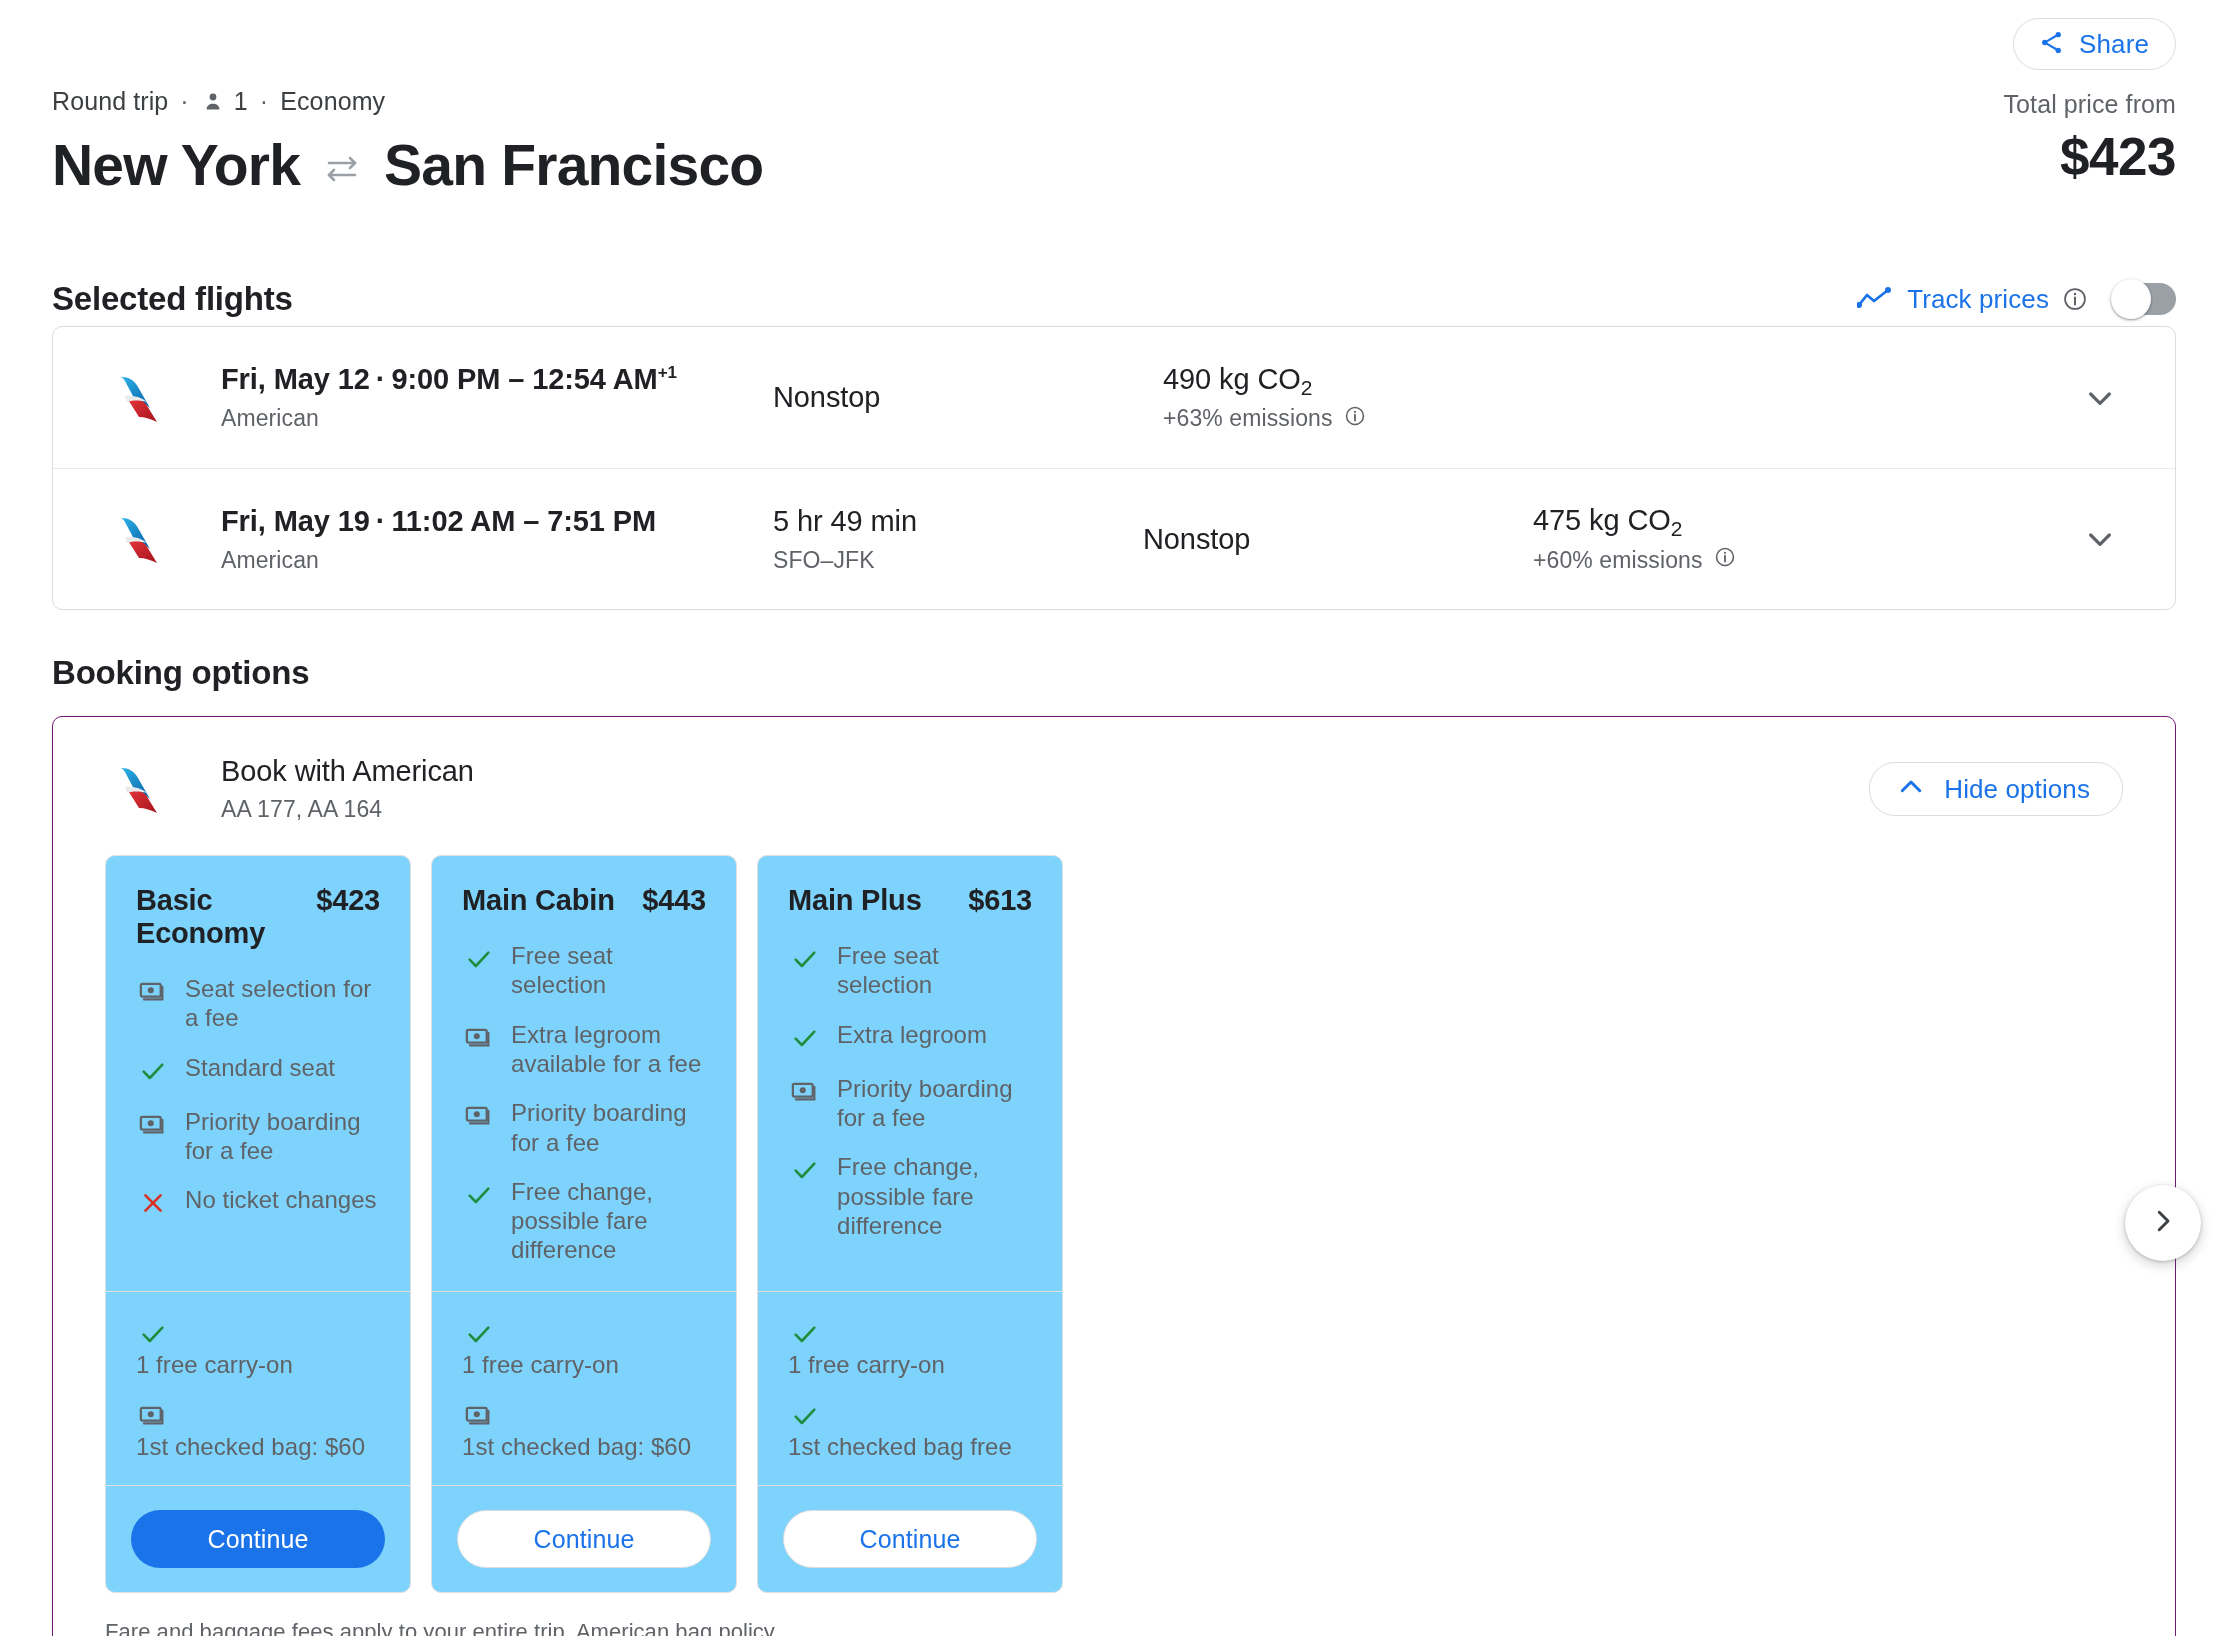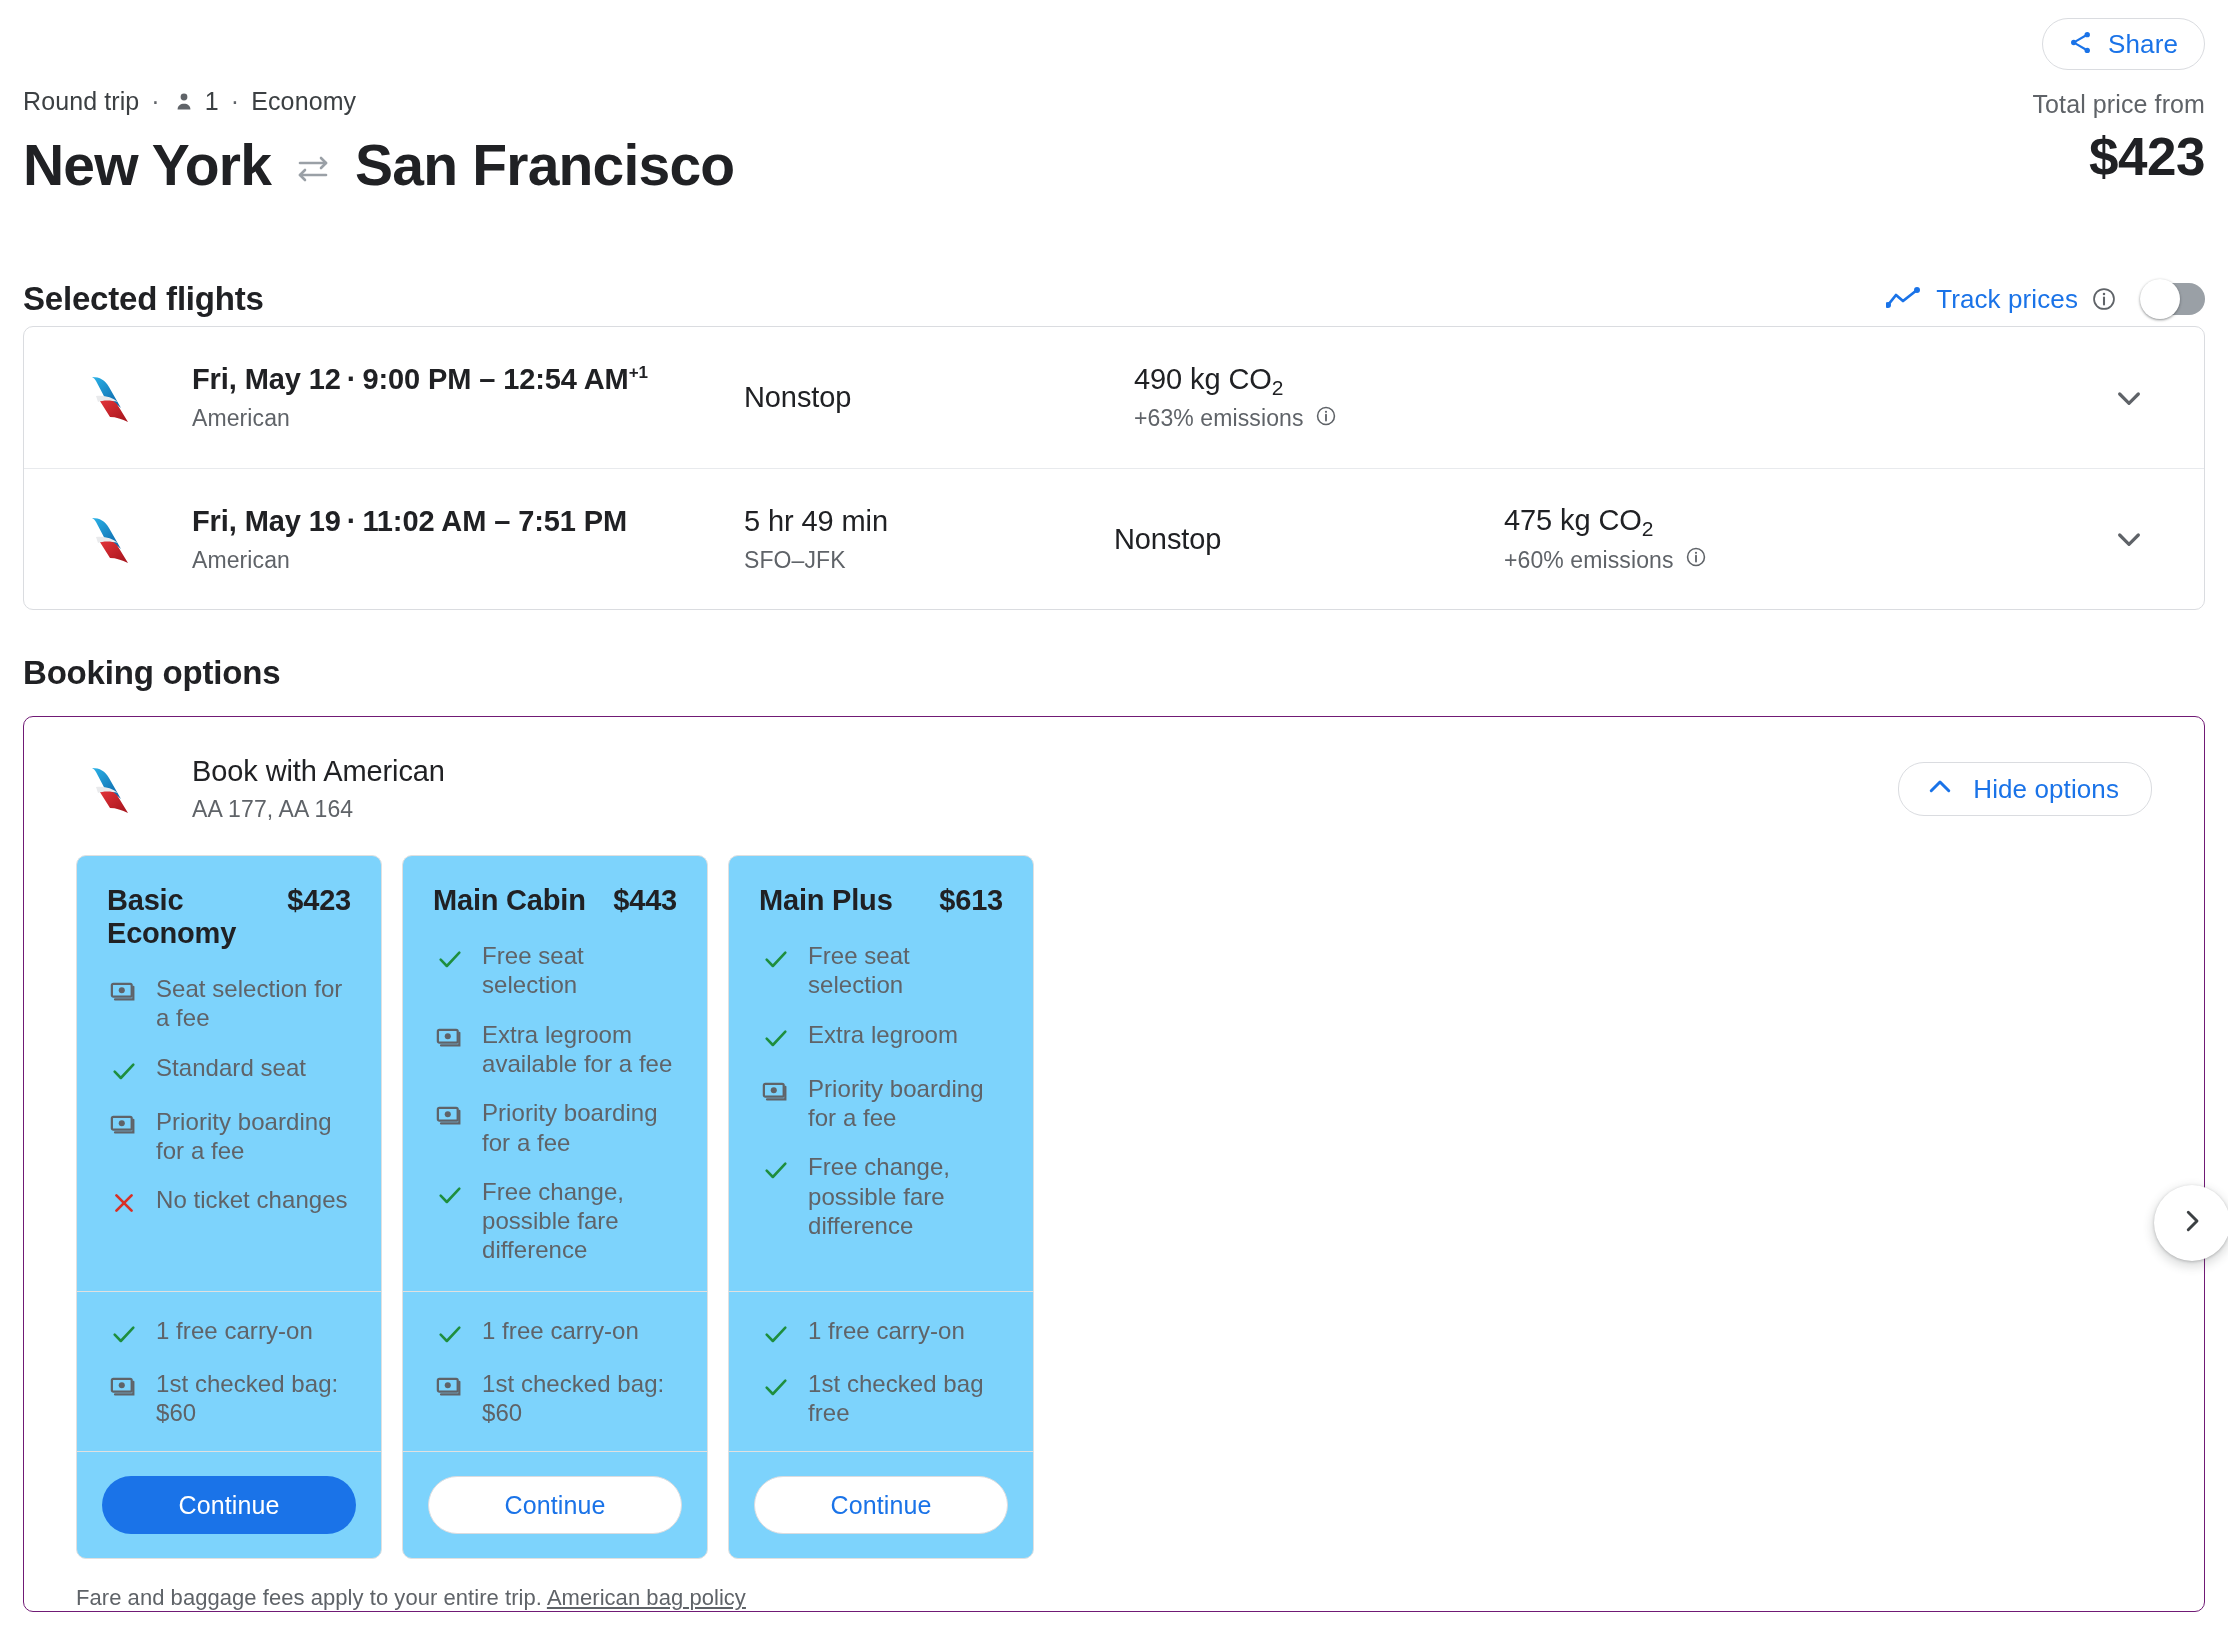--- a/index.html
+++ b/index.html
@@ -7,21 +7,21 @@
     margin: 0; padding: 0;
     background: #ffffff;
   }
   body {
     width: 2228px; height: 1636px;
     font-family: "Liberation Sans", "DejaVu Sans", sans-serif;
     color: #202124;
     overflow: hidden;
     position: relative;
   }
-  .page { position: relative; width: 2228px; height: 1324px; padding: 0 23px; }
+  .page { position: relative; width: 2228px; height: 1324px; padding: 0 52px; }
 
   
   .share-row { display: flex; justify-content: flex-end; padding-top: 18px; }
   .share-btn {
     display: inline-flex; align-items: center; gap: 14px;
     border: 1px solid #dadce0; border-radius: 26px;
     height: 52px; padding: 0 26px 0 24px;
     background: #fff; cursor: pointer;
   }
   .share-btn .lbl { color: #1a73e8; font-size: 26px; font-weight: 500; letter-spacing: .1px; }
@@ -113,21 +113,21 @@
   }
   .fare-hdr { display: flex; justify-content: space-between; align-items: baseline; padding: 28px 30px 0 30px; }
   .fare-name { font-size: 29px; font-weight: 700; color: #202124; letter-spacing: -0.2px; }
   .fare-price { font-size: 29px; font-weight: 700; color: #202124; letter-spacing: -0.2px; }
   .feat-list { padding: 24px 30px 26px 30px; flex: 1 1 auto; }
   .feat { display: flex; align-items: flex-start; margin-bottom: 20px; }
   .feat:last-child { margin-bottom: 0; }
   .feat-ico { flex: 0 0 34px; width: 34px; height: 34px; display: flex; align-items: center; justify-content: center; margin-right: 15px; position: relative; top: 1px; }
   .feat-txt { font-size: 24px; color: #5f6368; line-height: 1.22; letter-spacing: .05px; }
   .bags { border-top: 1px solid #e0e0e0; padding: 24px 30px 24px 30px; }
-  .bags .feat { margin-bottom: 19px; }
+  .bags .feat { margin-bottom: 19px; flex-direction: column; }
   .bags .feat:last-child { margin-bottom: 0; }
   .fare-foot { border-top: 1px solid #e0e0e0; padding: 24px 25px 24px 25px; }
   .cont-btn {
     width: 100%; height: 58px; border-radius: 29px;
     font-size: 25px; font-weight: 500; letter-spacing: .1px; cursor: pointer;
     display: flex; align-items: center; justify-content: center;
   }
   .cont-btn.primary { background: #1a73e8; color: #fff; border: none; }
   .cont-btn.secondary { background: #fff; color: #1a73e8; border: 1px solid #dadce0; }
 

